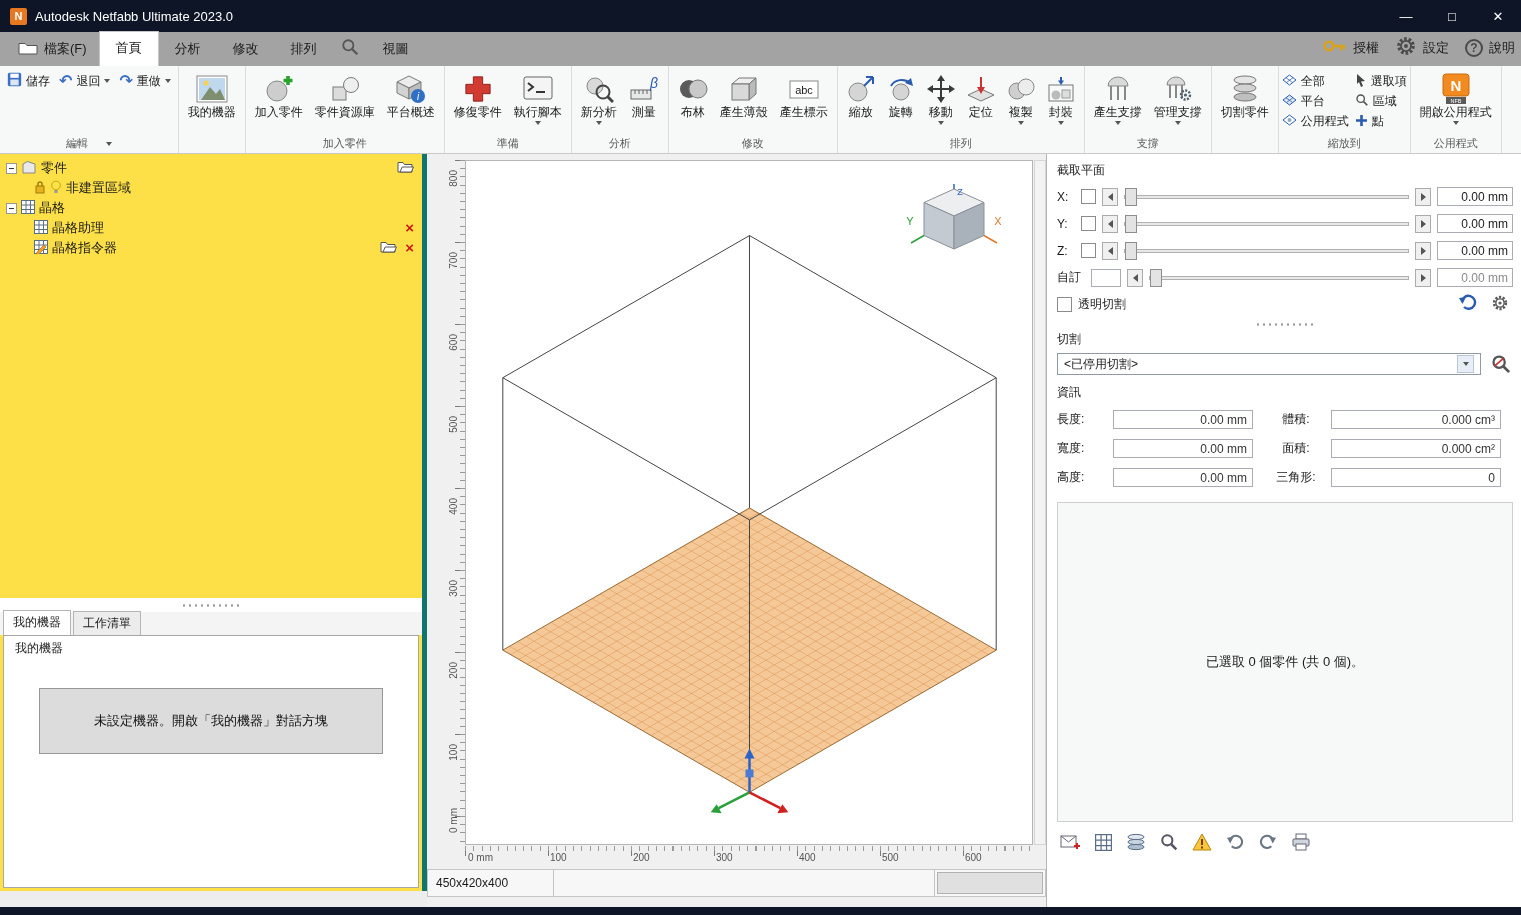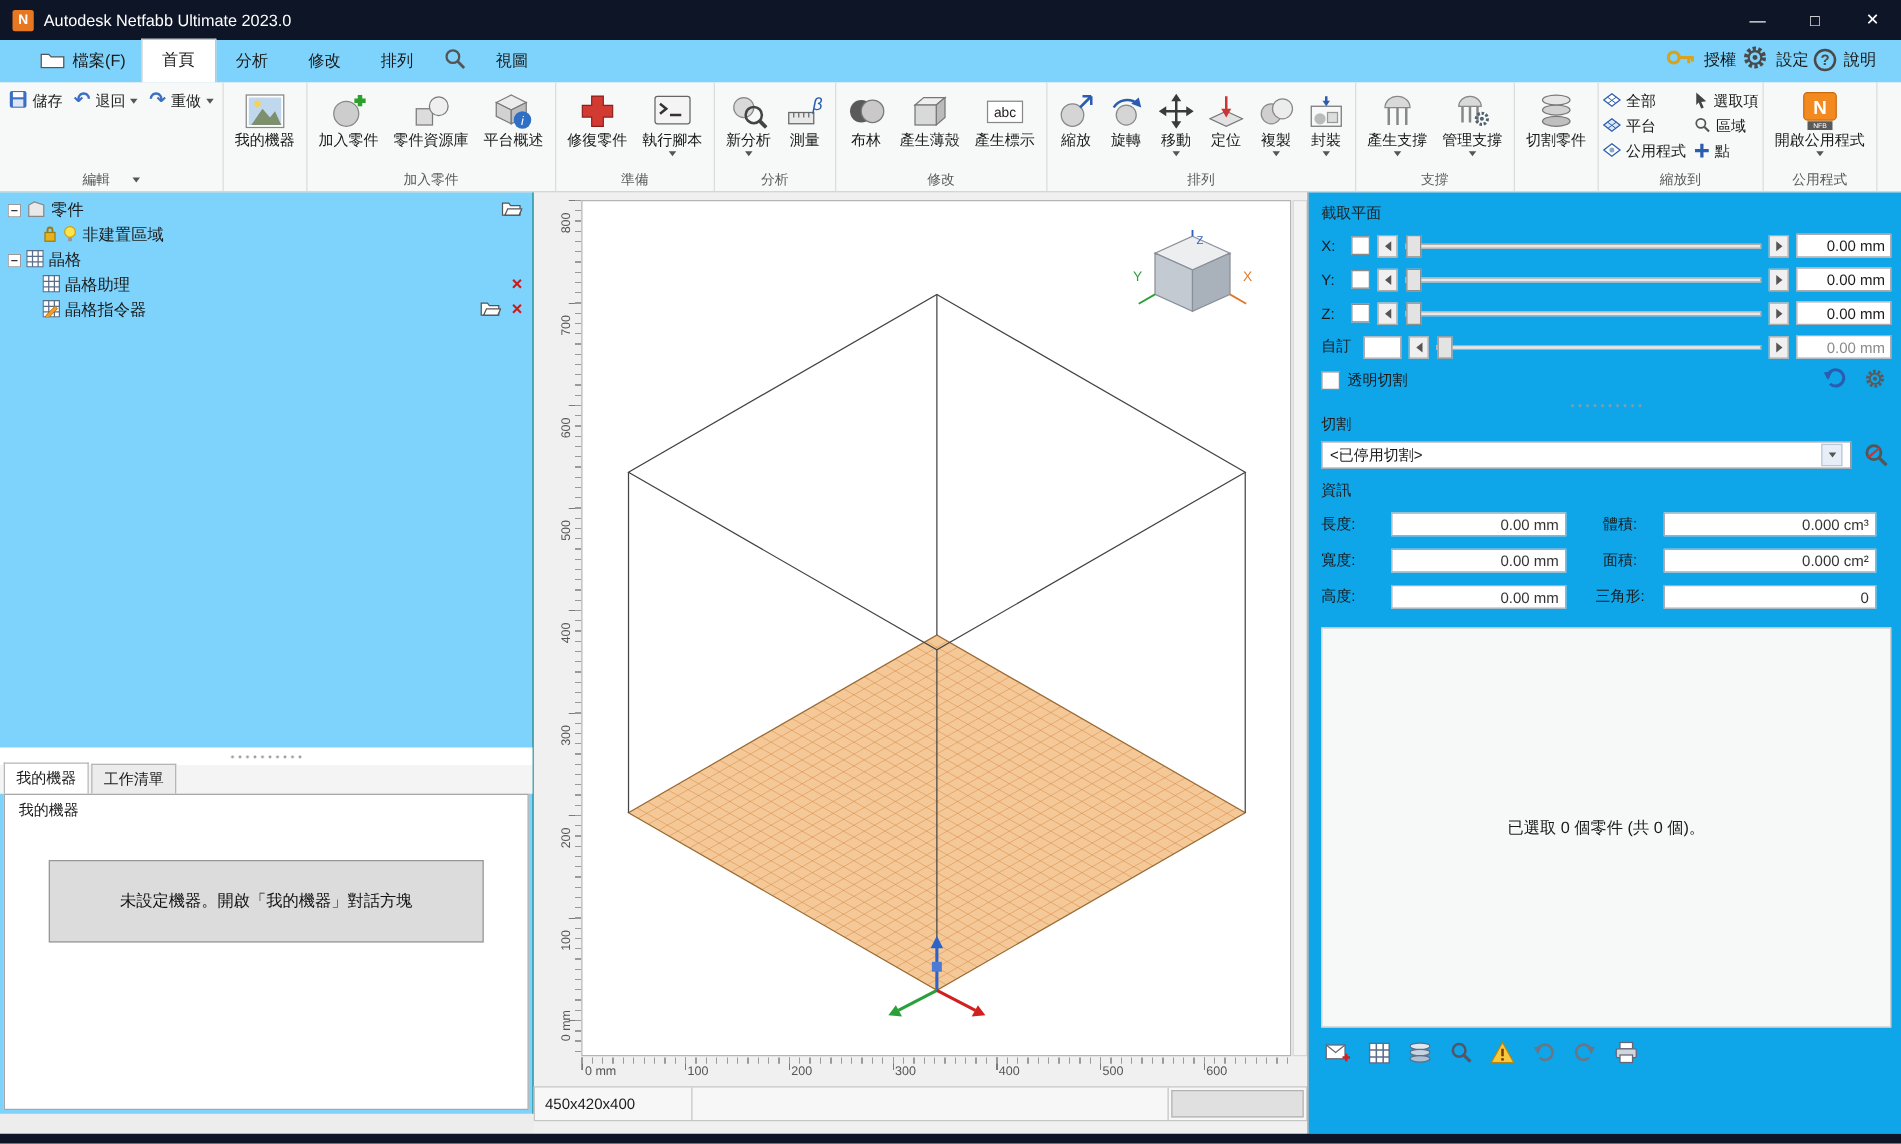--- a/index.html
+++ b/index.html
@@ -7,47 +7,47 @@
 body{position:relative;font-family:"Liberation Sans","DejaVu Sans",sans-serif;font-size:12px;color:#1a1a1a;background:#ededed;overflow:hidden}
 
 
 #titlebar{position:absolute;left:0;top:0;width:100%;height:32px;background:#0d1526;color:#fff;display:flex;align-items:center;padding-left:10px}
 #titlebar .applogo{width:17px;height:17px;background:#e87722;border-radius:2px;display:flex;align-items:center;justify-content:center;font-size:11px;font-weight:bold;color:#fff;margin-right:8px}
 #titlebar .ttl{font-size:13px}
 #titlebar .spacer{flex:1}
 .win-btn{width:46px;height:32px;display:flex;align-items:center;justify-content:center;color:#fff;font-size:13px;cursor:default}
 
 
-#menubar{position:absolute;left:0;top:32px;width:100%;height:34px;background:#7dd3fc;display:flex;align-items:flex-end;padding:0 20px}
+#menubar{position:absolute;left:0;top:32px;width:100%;height:34px;background:#a3a3a3;display:flex;align-items:flex-end;padding:0 6px}
 .filebtn{display:flex;align-items:center;gap:6px;padding:7px 12px 8px;font-size:13px}
 .mtab{padding:7px 16px 8px;font-size:13px}
 .mtab.active{background:#fff;border:1px solid #c6c6c6;border-bottom:none;padding-bottom:9px}
 .msearch{padding:6px 8px 7px;display:flex;align-items:center}
-#menubar .right{margin-left:auto;display:flex;align-items:center;gap:4px;padding-bottom:6px}
+#menubar .right{margin-left:auto;display:flex;align-items:center;gap:16px;padding-bottom:6px}
 #menubar .right .item{display:flex;align-items:center;gap:6px;font-size:13px}
 .helpcirc{width:18px;height:18px;border:2px solid #4a4a4a;border-radius:50%;display:flex;align-items:center;justify-content:center;font-size:12px;font-weight:bold;color:#4a4a4a}
 
 
 #ribbon{position:absolute;left:0;top:66px;width:100%;height:88px;background:#f7f8f8;border-bottom:1px solid #c9c9c9;display:flex;align-items:stretch}
 .rgroup{position:relative;border-right:1px solid #dcdcdc;padding:3px 3px 18px;display:flex;align-items:flex-start}
 .glabel{position:absolute;left:0;right:0;bottom:2px;text-align:center;font-size:11px;color:#5a5a5a;white-space:nowrap;display:flex;align-items:center;justify-content:center;gap:18px}
 .caret{width:0;height:0;border-left:3.5px solid transparent;border-right:3.5px solid transparent;border-top:4px solid #555;display:inline-block}
 .ecol{display:flex;gap:1px;padding-top:2px}
 .sbtn{display:flex;align-items:center;gap:4px;font-size:12px;height:20px;padding:0 4px;white-space:nowrap}
 .lbtn{display:flex;flex-direction:column;align-items:center;font-size:12px;text-align:center;padding:3px 6px 0;white-space:nowrap}
 .lbtn .ic{height:34px;display:flex;align-items:center;justify-content:center}
 .lbtn .lbl{line-height:13px}
 .lbtn .caret{margin-top:2px}
 .zcols{display:flex;gap:6px;padding-top:4px}
 .zcol{display:flex;flex-direction:column;gap:3px}
 .zbtn{display:flex;align-items:center;gap:4px;font-size:12px;height:17px;white-space:nowrap}
 .glyph-blue{color:#3a6fc4;font-size:16px;font-weight:bold;line-height:14px}
 
 
-#left{position:absolute;left:0;top:154px;width:427px;bottom:24px;background:#7dd3fc;border-right:1px solid #0f766e;display:flex;flex-direction:column}
+#left{position:absolute;left:0;top:154px;width:427px;bottom:24px;background:#fde047;border-right:5px solid #0f766e;display:flex;flex-direction:column}
 #tree{height:444px;padding-top:4px;overflow:hidden}
 .trow{height:20px;display:flex;align-items:center;gap:4px;font-size:13px;padding-right:8px}
 .trow .acts{margin-left:auto;display:flex;gap:8px;align-items:center}
 .lv0{padding-left:6px}.lv1{padding-left:34px}
 .exp{width:11px;height:11px;border:1px solid #999;background:#fff;flex:none;position:relative}
 .exp::after{content:"";position:absolute;left:2px;top:4.5px;width:5px;height:1px;background:#333}
 .xdel{color:#d01818;font-weight:bold;font-size:15px;line-height:12px}
 #lsplit{height:14px;display:flex;align-items:center;justify-content:center;background:#fff}
 .dotbar{width:60px;height:3px;background-image:radial-gradient(circle,#9a9a9a 1px,transparent 1.3px);background-size:6px 3px;background-repeat:repeat-x}
 #ltabs{display:flex;align-items:flex-end;height:23px;padding-left:3px;background:#f4f4f4}
@@ -70,21 +70,21 @@
  background-size:100% 5px,100% 10px;background-position:left top,left top;background-repeat:no-repeat,no-repeat}
 .hlab{position:absolute;top:6px;font-size:10px;color:#555}
 .statusrow{position:absolute;left:0;right:0;bottom:10px;height:28px;background:#f7f7f7;border:1px solid #c5c5c5;display:flex;align-items:stretch}
 .scell{border-right:1px solid #c5c5c5;display:flex;align-items:center;padding:0 8px;font-size:12px}
 .scell.grow{flex:1}
 .scell.graybox{width:106px;background:#e0e0e0;border:1px solid #b2b2b2;margin:2px;padding:0}
 .navcube{position:absolute;top:22px;right:28px}
 .scene{position:absolute;left:0;top:0;width:100%;height:100%}
 
 
-#right{position:absolute;left:1046px;top:154px;right:0;bottom:8px;background:#0ea5e9;border-left:1px solid #b5b5b5;padding:8px 8px 0 10px}
+#right{position:absolute;left:1046px;top:154px;right:0;bottom:8px;background:#ffffff;border-left:1px solid #b5b5b5;padding:8px 8px 0 10px}
 .sect-title{font-size:12px;color:#222;margin-bottom:4px}
 .cliprow{display:flex;align-items:center;height:27px;gap:6px}
 .axlbl{width:18px}
 .cb{width:15px;height:15px;background:#fff;border:1px solid #8b8b8b;flex:none}
 .abtn{width:16px;height:18px;background:#f0f0f0;border:1px solid #ababab;display:flex;align-items:center;justify-content:center;flex:none}
 .arr-l{width:0;height:0;border-top:4px solid transparent;border-bottom:4px solid transparent;border-right:5px solid #555}
 .arr-r{width:0;height:0;border-top:4px solid transparent;border-bottom:4px solid transparent;border-left:5px solid #555}
 .track{flex:1;height:4px;background:#e8e8e8;border:1px solid #b0b0b0;position:relative}
 .handle{position:absolute;left:0;top:-8px;width:12px;height:18px;background:#e3e3e3;border:1px solid #8e8e8e}
 .vbox{width:76px;height:19px;background:#fff;border:1px solid #a9acb2;display:flex;align-items:center;justify-content:flex-end;padding:0 4px;font-size:12px;flex:none}

